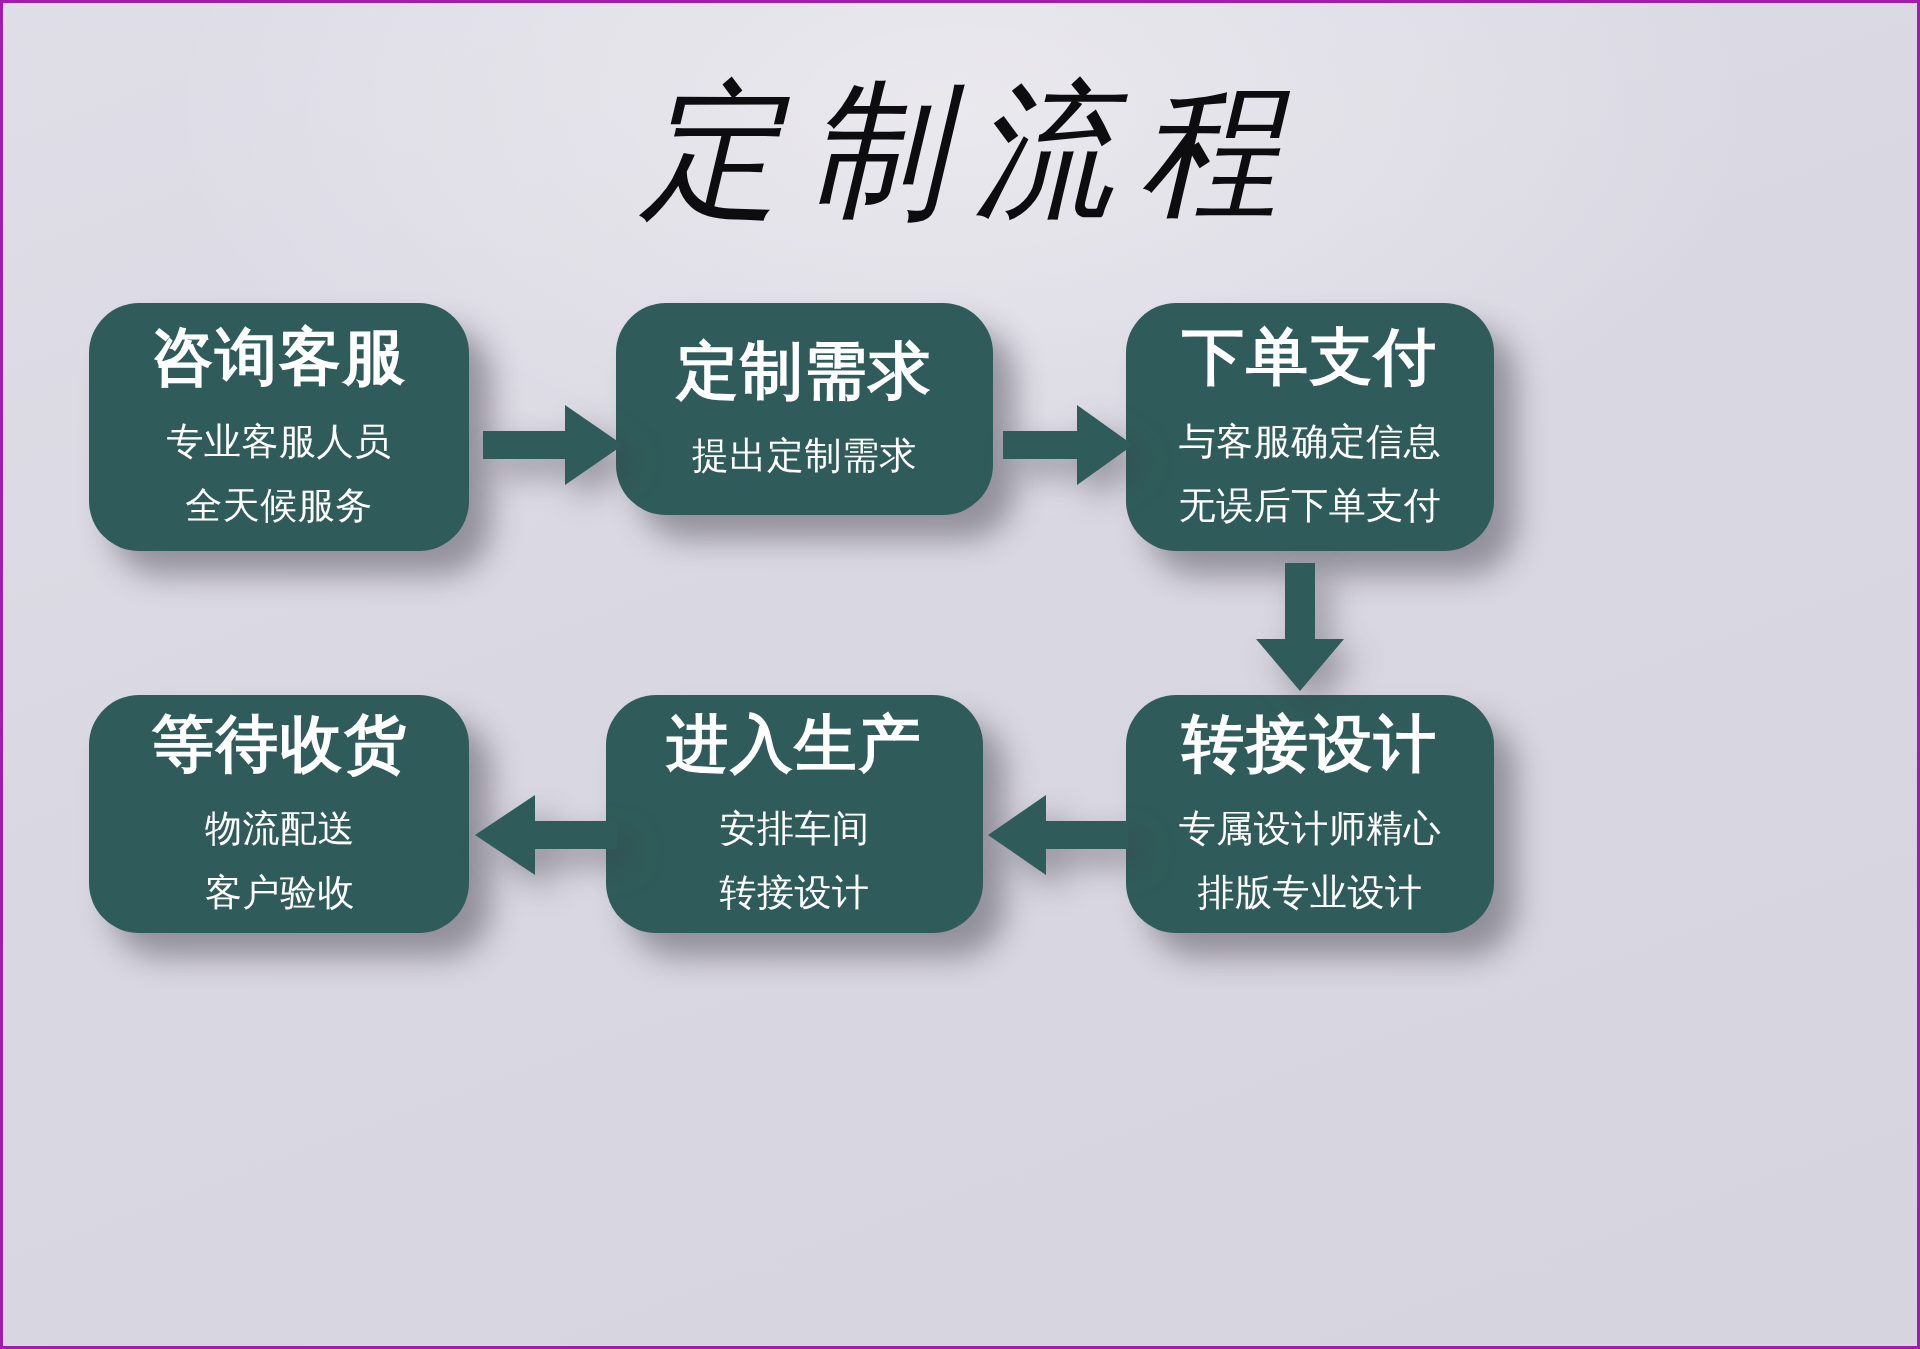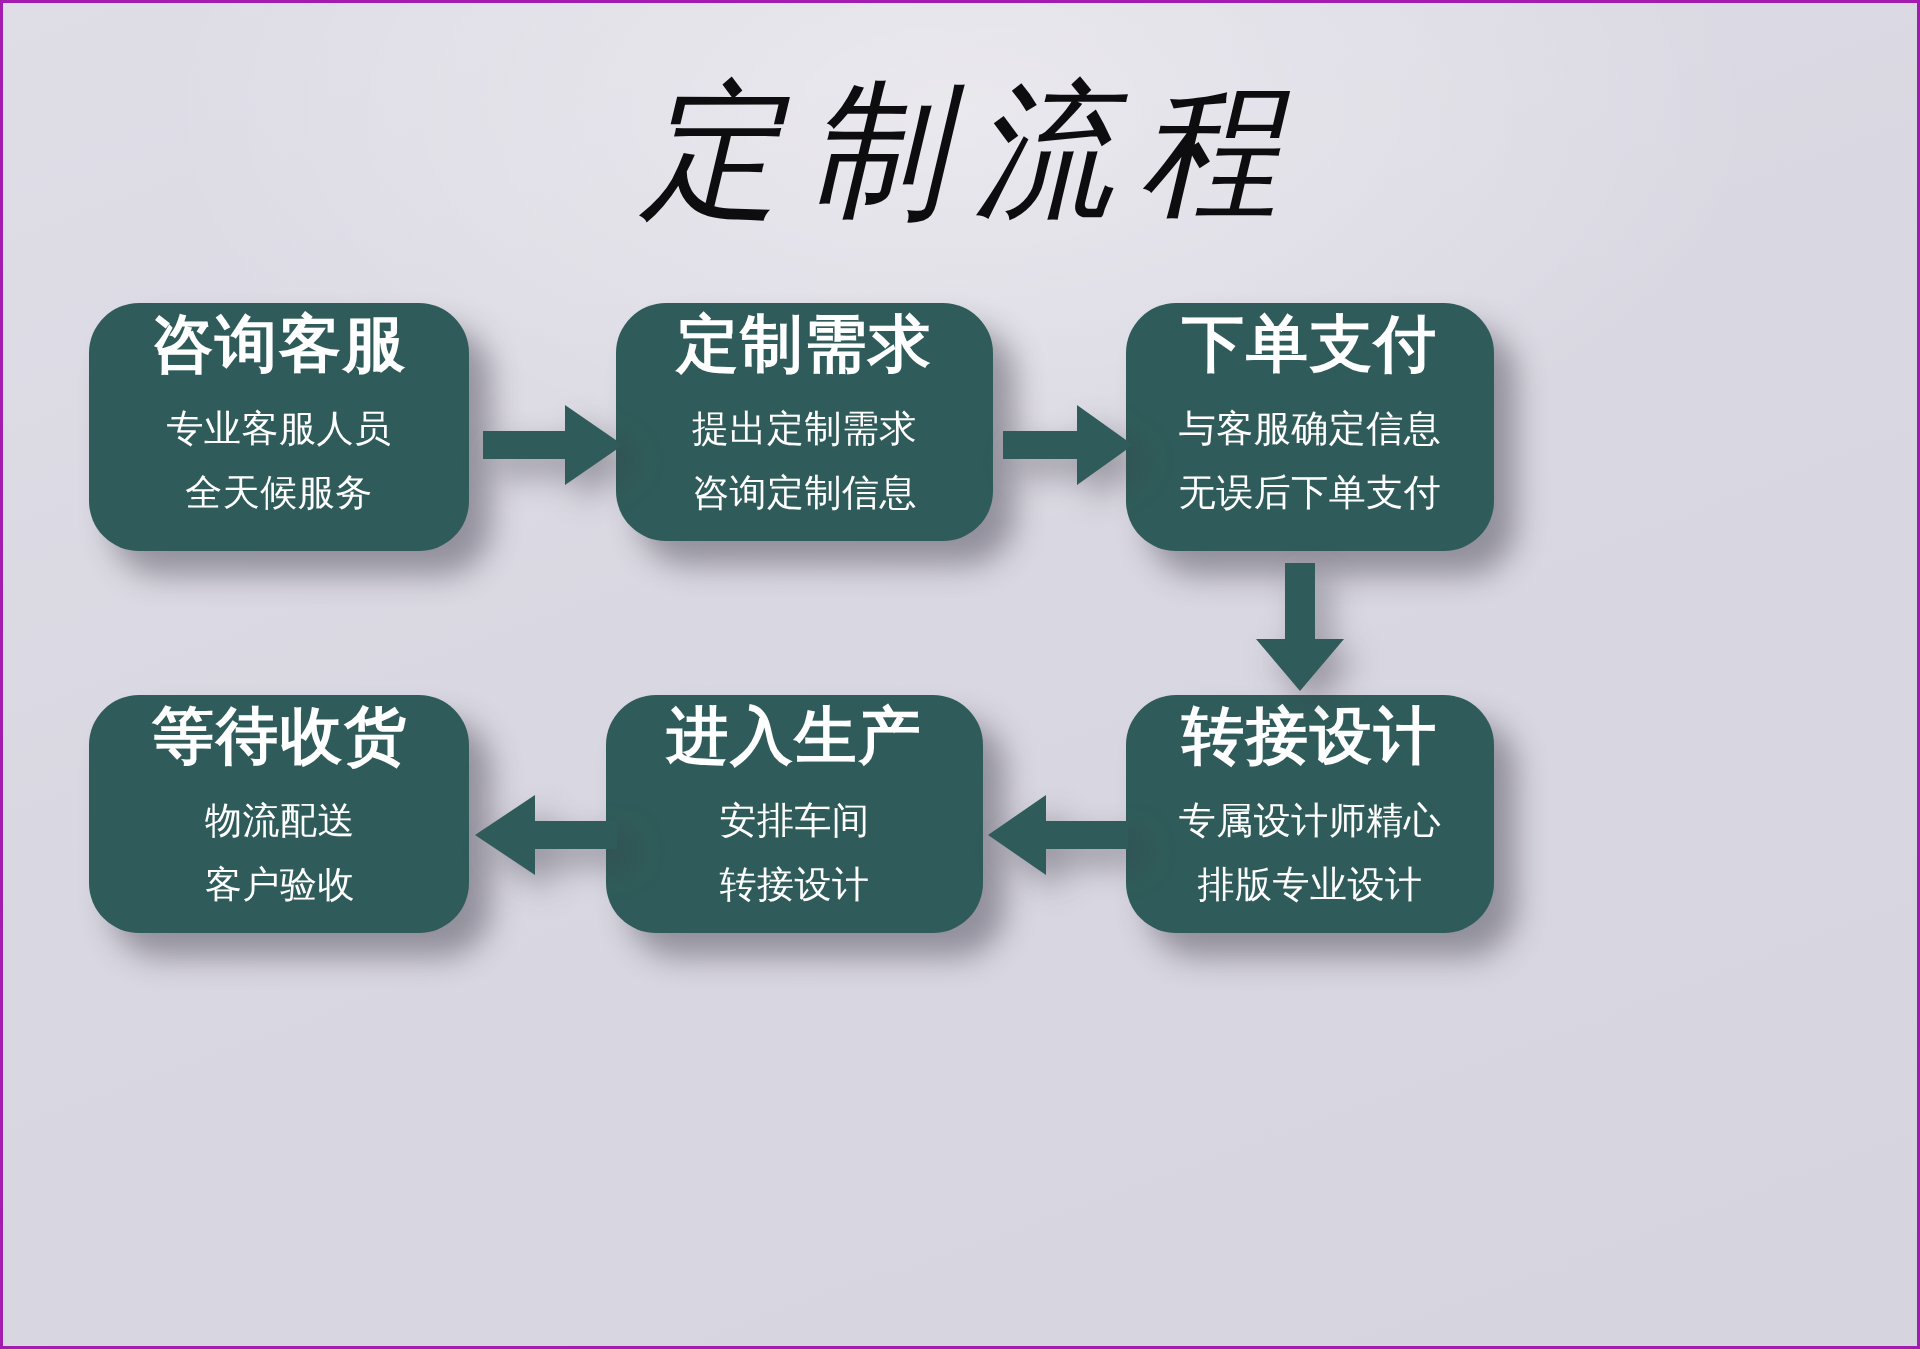--- a/index.html
+++ b/index.html
@@ -54,21 +54,21 @@
   
   .step-box {
     position: absolute;
     box-sizing: border-box;
     background: #2f5c5a;
     border-radius: 50px;
     box-shadow: 22px 24px 30px rgba(60, 58, 70, 0.45);
     display: flex;
     flex-direction: column;
     align-items: center;
-    justify-content: flex-start;
+    justify-content: center;
     color: #ffffff;
     text-align: center;
     padding: 8px 10px;
   }
   .step-title {
     font-size: 62px;
     font-weight: 700;
     line-height: 1.05;
     letter-spacing: 2px;
     margin-bottom: 14px;
@@ -78,21 +78,21 @@
     font-size: 37px;
     font-weight: 400;
     line-height: 1.32;
     letter-spacing: 0.5px;
     white-space: nowrap;
     margin-top: 15px;
   }
 
   
   #box-1 { left: 86px;  top: 300px; width: 380px; height: 248px; }
-  #box-2 { left: 613px; top: 300px; width: 377px; height: 238px; }
+  #box-2 { left: 613px; top: 300px; width: 377px; height: 212px; }
   #box-3 { left: 1123px;top: 300px; width: 368px; height: 248px; }
   #box-4 { left: 1123px;top: 692px; width: 368px; height: 238px; }
   #box-5 { left: 603px; top: 692px; width: 377px; height: 238px; }
   #box-6 { left: 86px;  top: 692px; width: 380px; height: 238px; padding-left: 12px; }
 
   
   .arrow {
     position: absolute;
     filter: drop-shadow(14px 16px 16px rgba(60, 58, 70, 0.42));
   }
@@ -115,21 +115,20 @@
 
   <div class="step-box" id="box-1">
     <div class="step-title">咨询客服</div>
     <div class="step-sub">专业客服人员</div>
     <div class="step-sub">全天候服务</div>
   </div>
 
   <div class="step-box" id="box-2">
     <div class="step-title">定制需求</div>
     <div class="step-sub">提出定制需求</div>
-    <div class="step-sub">咨询定制信息</div>
   </div>
 
   <div class="step-box" id="box-3">
     <div class="step-title">下单支付</div>
     <div class="step-sub">与客服确定信息</div>
     <div class="step-sub">无误后下单支付</div>
   </div>
 
   <div class="step-box" id="box-4">
     <div class="step-title">转接设计</div>

